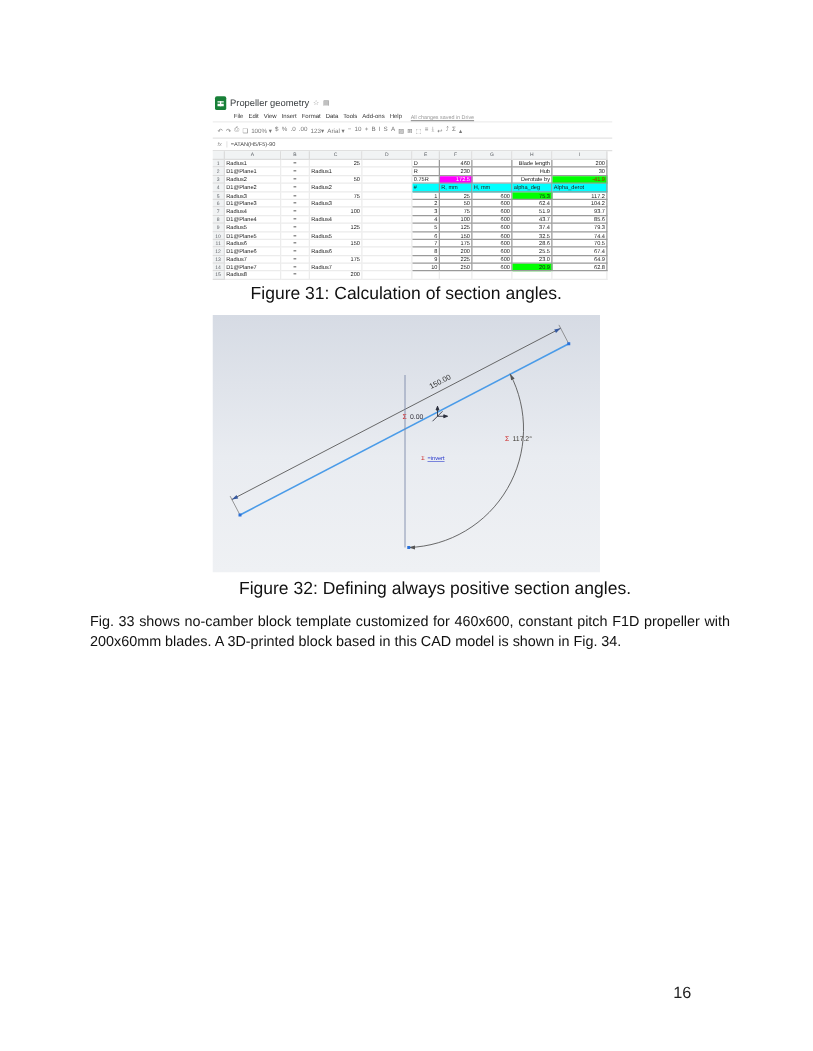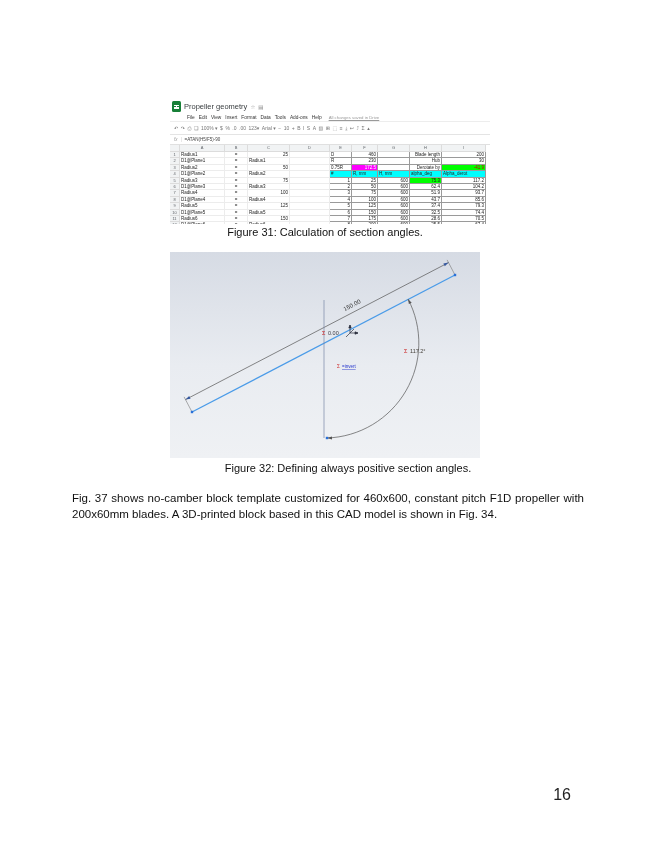--- a/index.html
+++ b/index.html
@@ -1,21 +1,21 @@
 <!DOCTYPE html>
 <html><head>
 <meta charset="utf-8">
 <style>
   html,body{margin:0;padding:0;background:#ffffff;}
   .page{position:relative;width:650px;height:841px;background:#ffffff;overflow:hidden;
         font-family:"Liberation Sans",sans-serif;color:#1a1a1a;}
 
   
   .sheet{position:absolute;left:170px;top:75px;width:320px;height:149px;overflow:hidden;background:#fff;}
-  .sheet-titlebar{height:13px;display:flex;align-items:center;gap:3px;padding-top:1px;margin-top:24px;}
+  .sheet-titlebar{height:13px;display:flex;align-items:center;gap:3px;padding-top:1px;}
   .sheet-logo{width:9px;height:11px;background:#188038;border-radius:1.5px;position:relative;flex:0 0 auto;margin-left:2px;}
   .sheet-logo:after{content:"";position:absolute;left:2px;top:4px;width:5px;height:4px;
      background:
        linear-gradient(#fff,#fff) 0 0/5px 1px no-repeat,
        linear-gradient(#fff,#fff) 0 50%/5px 1px no-repeat,
        linear-gradient(#fff,#fff) 0 100%/5px 1px no-repeat,
        linear-gradient(#fff,#fff) 50% 0/1px 4px no-repeat;}
   .sheet-title{font-size:7.5px;color:#3c4043;}
   .tb-mini-icon{font-size:5.5px;color:#8a8a8a;}
   .sheet-menubar{height:8px;display:flex;align-items:center;gap:4px;padding-left:17px;font-size:4.8px;color:#333;}
@@ -31,26 +31,26 @@
         grid-template-rows:7px repeat(16,6.4px);}
   .c{border-right:1px solid #ececec;border-bottom:1px solid #ececec;overflow:hidden;white-space:nowrap;
      padding:0 1px;font-size:4.5px;line-height:6.3px;color:#222;}
   .c.num{text-align:right;}
   .c.ctr{text-align:center;}
   .c.tb{border-right:1px solid #9a9a9a;border-bottom:1px solid #9a9a9a;}
   .hd{background:#f1f3f4;color:#5f6368;font-size:4px;line-height:6.3px;text-align:center;
       border-right:1px solid #dcdcdc;border-bottom:1px solid #dcdcdc;overflow:hidden;}
 
   
-  .caption{position:absolute;left:0;width:650px;text-align:center;font-size:11px;color:#111;}
+  .caption{position:absolute;left:0;width:650px;text-align:center;font-size:14px;color:#111;}
   .cap31{top:226px;}
   .cap32{top:462px;margin-left:23px;}
   .bodytext{position:absolute;left:72px;top:491px;width:512px;font-size:11.5px;line-height:15.5px;
             text-align:justify;color:#111;}
-  .pagenum{position:absolute;top:786px;left:516px;width:55px;text-align:right;font-size:16px;color:#222;}
+  .pagenum{position:absolute;top:786px;left:498px;width:55px;text-align:right;font-size:13px;color:#222;}
 
   
   .cadfig{position:absolute;left:170px;top:252px;width:310px;height:206px;}
 </style>
 </head>
 <body>
 
 <div class="page">
 
   <div class="sheet">
@@ -326,16 +326,16 @@
         <line x1="176" y1="85" x2="184" y2="77"></line>
       </g>
 
       <text x="167" y="116" font-size="4.5" fill="#cc2222" font-family="Liberation Sans, sans-serif">Σ</text>
       <text x="172" y="116" font-size="4.5" fill="#2233cc" text-decoration="underline" font-family="Liberation Sans, sans-serif">=invert</text>
     </svg>
   </div>
 
   <div class="caption cap32">Figure 32: Defining always positive section angles.</div>
 
-  <div class="bodytext">Fig. 37 shows no-camber block template customized for 460x600, constant pitch F1D propeller with 200x60mm blades. A 3D-printed block based in this CAD model is shown in Fig. 34.</div>
+  <div class="bodytext">Fig. 33 shows no-camber block template customized for 460x600, constant pitch F1D propeller with 200x60mm blades. A 3D-printed block based in this CAD model is shown in Fig. 34.</div>
 
   <div class="pagenum">16</div>
 </div>
 
 </body></html>

